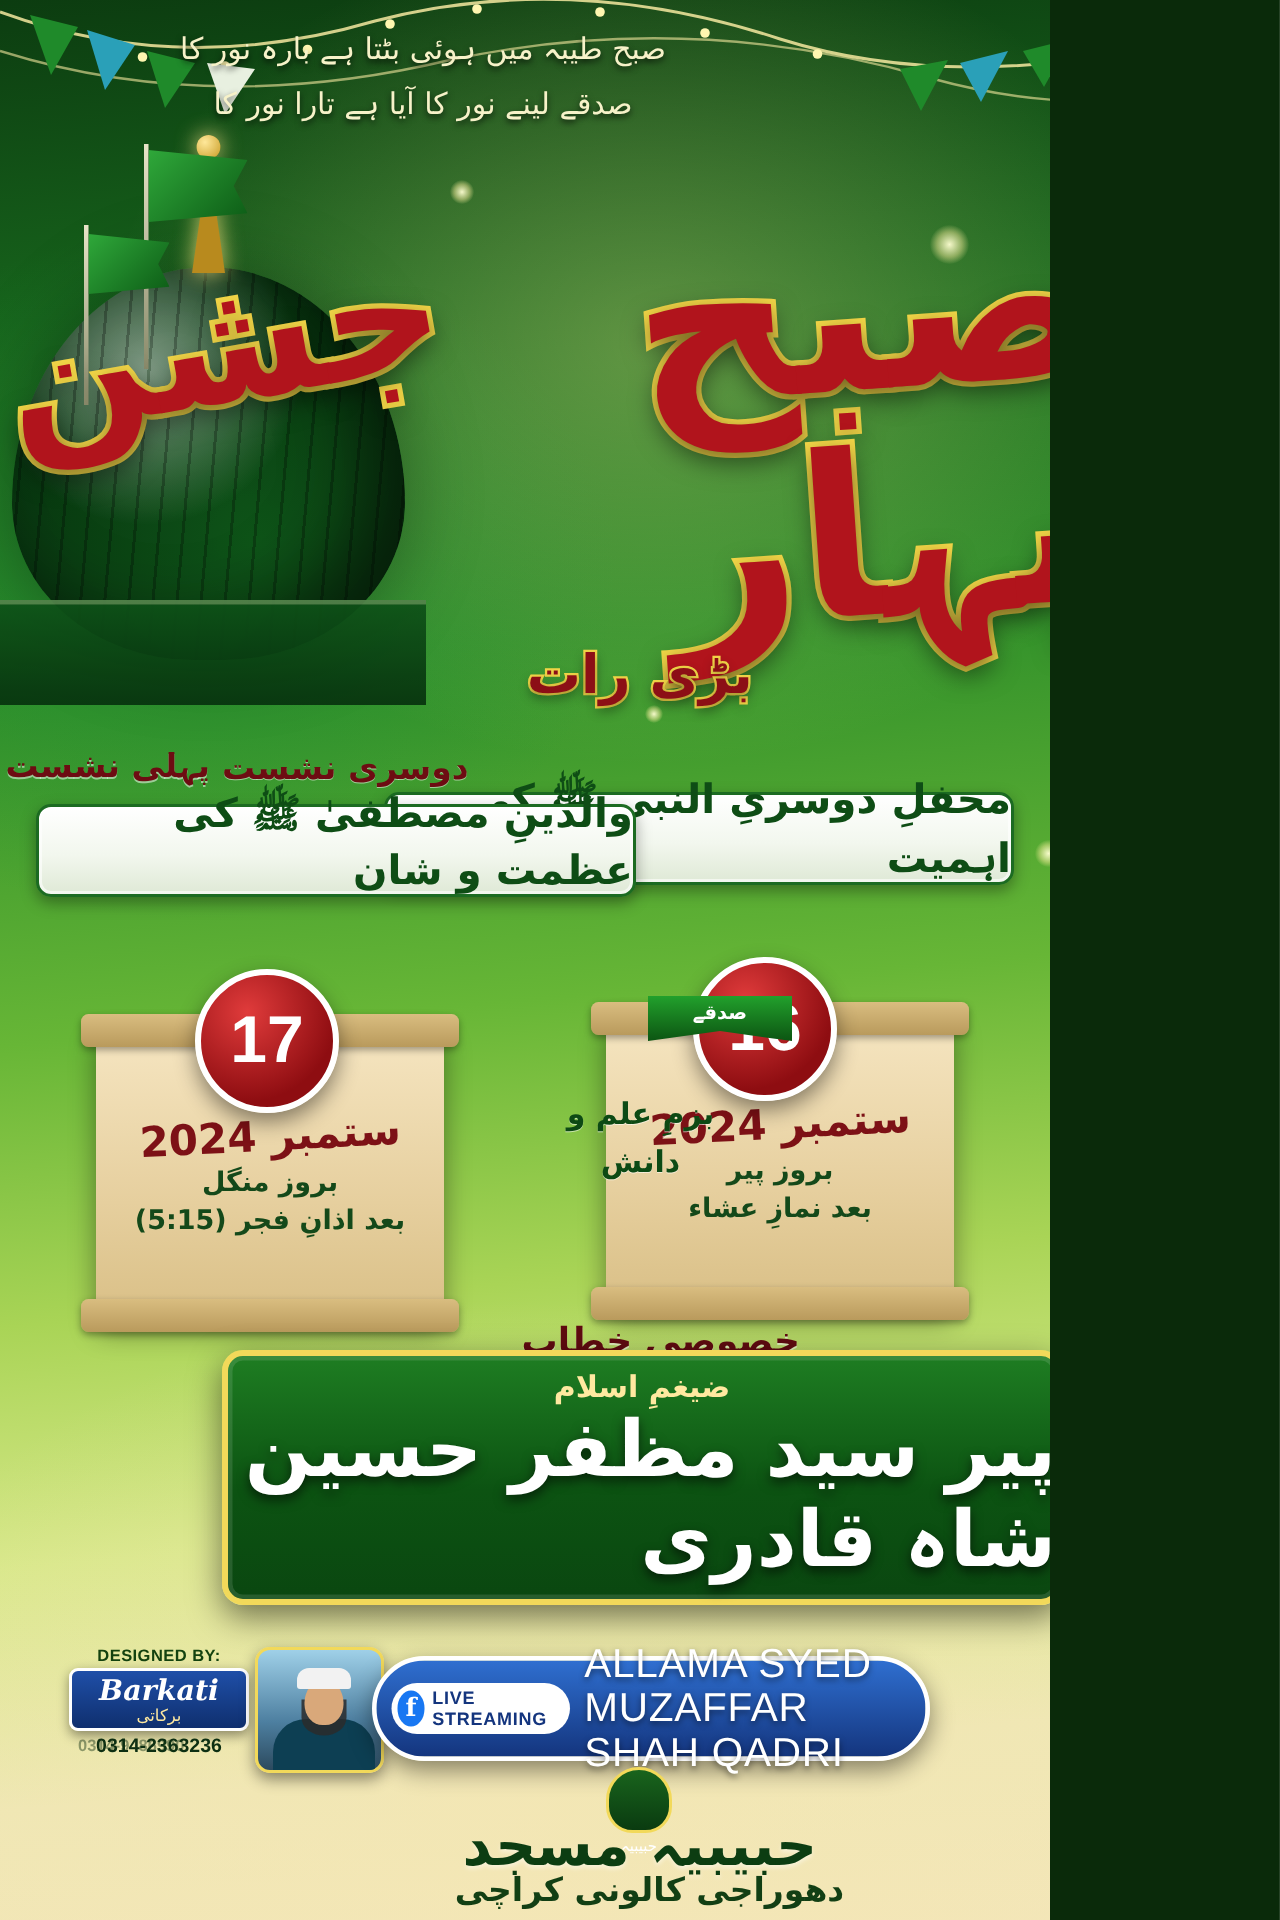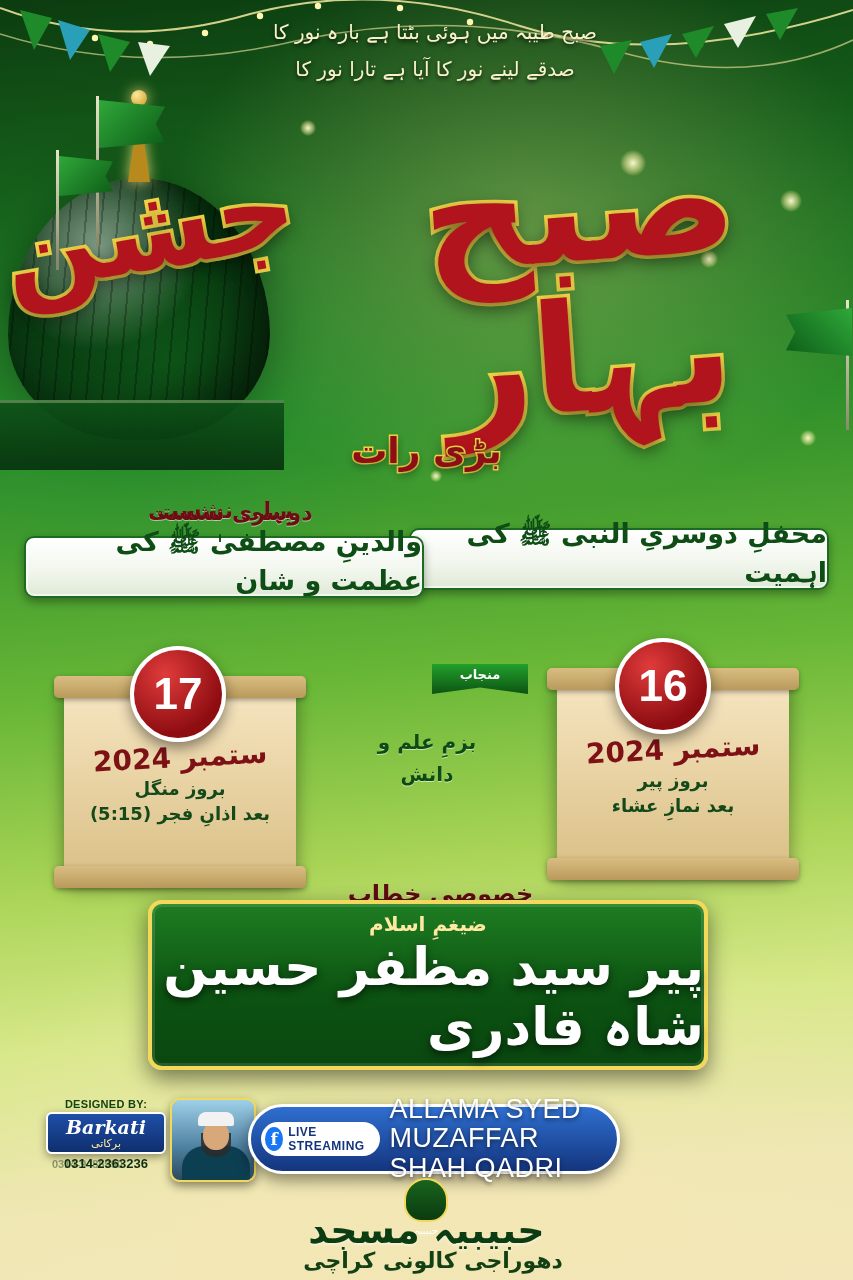--- a/index.html
+++ b/index.html
@@ -5,21 +5,21 @@
   * { box-sizing: border-box; margin: 0; padding: 0; }
   html, body {
     width: 853px;
     height: 1280px;
     font-family: "Liberation Sans", sans-serif;
     background: #0a2a0a;
     overflow: hidden;
   }
   #poster {
     position: relative;
-    width: 853px;
+    width: 700px;
     height: 1280px;
     overflow: hidden;
     background:
       radial-gradient(ellipse 520px 400px at 62% 18%, rgba(255,240,150,0.30), rgba(255,240,150,0) 70%),
       radial-gradient(ellipse 400px 320px at 18% 30%, rgba(30,140,50,0.55), rgba(30,140,50,0) 72%),
       radial-gradient(ellipse 700px 500px at 50% 95%, rgba(245,230,180,0.55), rgba(245,230,180,0) 70%),
       linear-gradient(175deg, #0c3c10 0%, #17641c 16%, #2f8f2a 34%, #67b636 52%, #a9d456 66%, #d8e88a 78%, #efe7b4 90%, #f3e6b8 100%);
   }
   
   .bokeh {
@@ -435,21 +435,21 @@
 
   <div class="scroll" style="left:64px;top:684px;">
     <div class="scroll-inner">
       <div class="scroll-date">ستمبر 2024</div>
       <div class="scroll-sub">بروز منگل</div>
       <div class="scroll-sub">بعد اذانِ فجر (5:15)</div>
     </div>
   </div>
   <div class="daybadge" style="left:130px;top:646px;">17</div>
 
-  <div class="ribbon" style="left:432px;top:664px;">منجاب</div>
+  <div class="ribbon" style="left:432px;top:664px;">صدقے</div>
   <div class="mid-scroll-text" style="left:352px;top:726px;">
     <div>بزمِ علم و</div>
     <div>دانش</div>
   </div>
 
   <div id="khitab">خصوصی خطاب</div>
   <div id="speaker-panel">
     <div id="speaker-title">ضیغمِ اسلام</div>
     <div id="speaker-name">پیر سید مظفر حسین شاہ قادری</div>
   </div>

